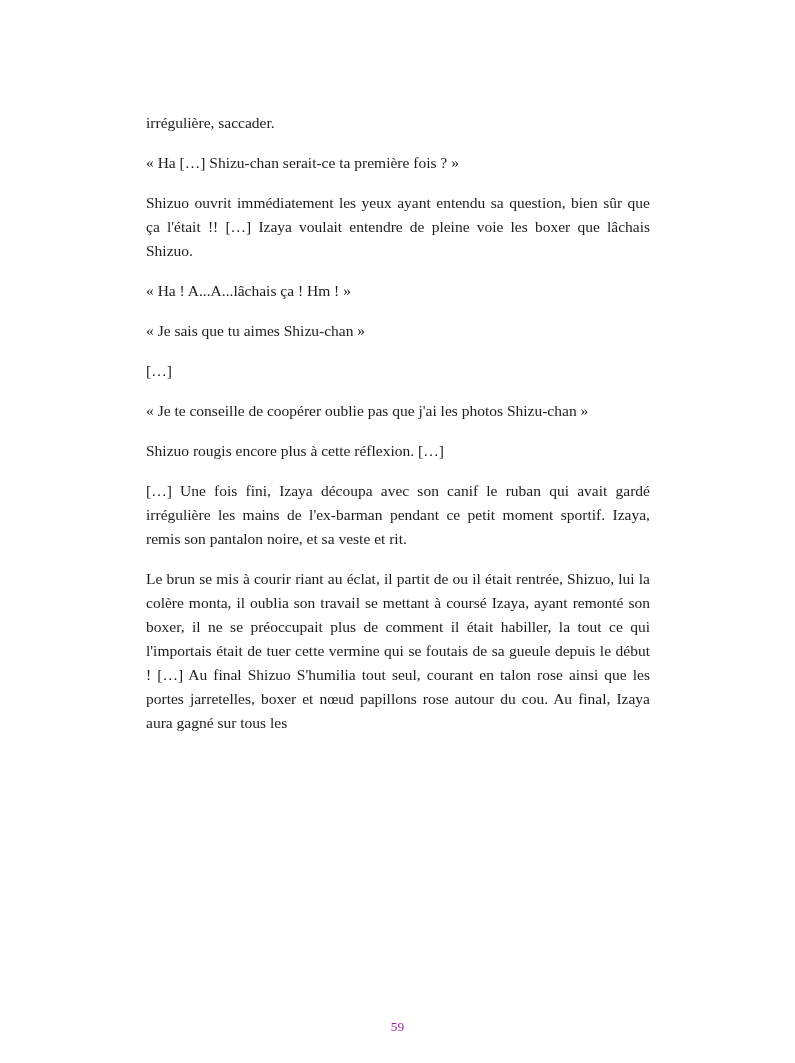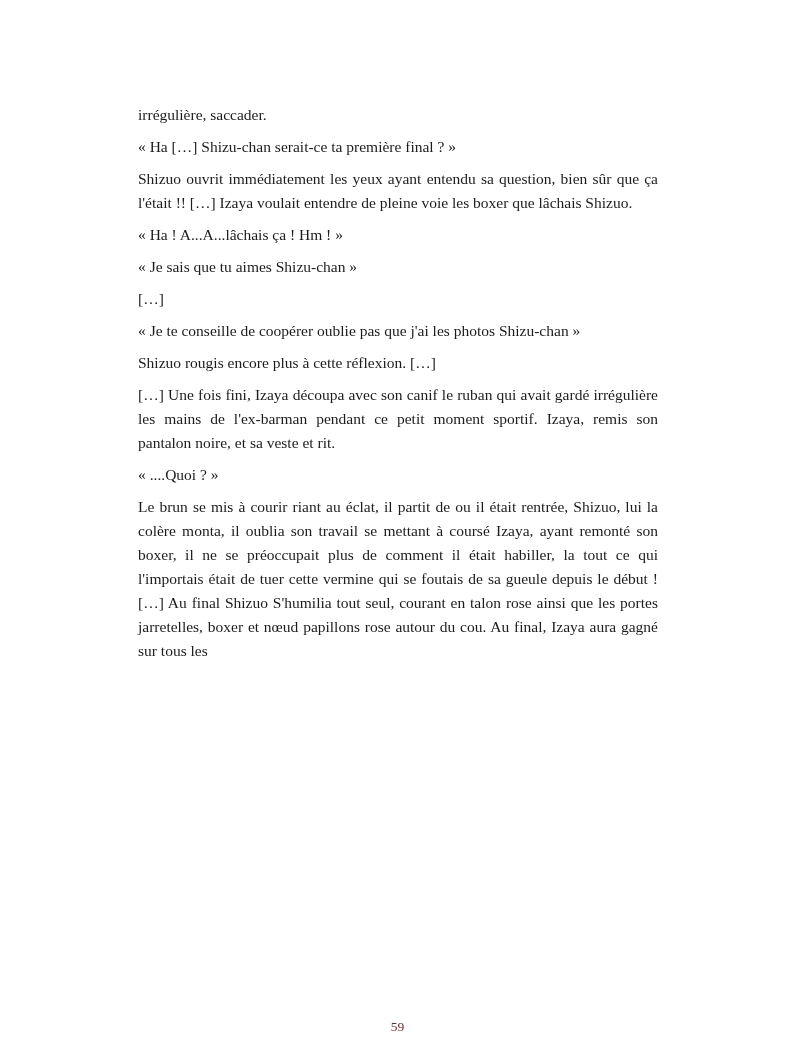--- a/index.html
+++ b/index.html
@@ -21,44 +21,43 @@
     top: 95px;
     left: 130px;
     width: 536px;
     color: #1c1c1c;
     font-size: 15.5px;
     line-height: 24px;
     text-align: justify;
     text-justify: inter-word;
   }
   .text-block p {
-    margin: 8px;
+    margin: 16px;
     padding: 0;
   }
   .page-number {
     position: absolute;
     bottom: 28px;
     left: 0;
     width: 100%;
     text-align: center;
     font-size: 13.5px;
-    color: #7f1d1d;
+    color: #a21caf;
   }
 </style>
 </head>
 <body>
 
 <div class="page">
   <div class="text-block">
       <p>irrégulière, saccader.</p>
-      <p>«  Ha […] Shizu-chan serait-ce ta première final ? »</p>
+      <p>«  Ha […] Shizu-chan serait-ce ta première fois ? »</p>
       <p>Shizuo ouvrit immédiatement les yeux ayant entendu sa question, bien sûr que ça l'était !! […] Izaya voulait entendre de pleine voie les boxer que lâchais Shizuo.</p>
       <p>« Ha ! A...A...lâchais ça ! Hm ! »</p>
       <p>« Je sais que tu aimes Shizu-chan »</p>
       <p>[…]</p>
       <p>« Je te conseille de coopérer oublie pas que j'ai les photos Shizu-chan  »</p>
       <p>Shizuo rougis encore plus à cette réflexion. […]</p>
       <p>[…] Une fois fini, Izaya découpa avec son canif le ruban qui avait gardé irrégulière les mains de l'ex-barman pendant ce petit moment sportif. Izaya, remis son pantalon noire, et sa veste et rit.</p>
-      <p>« ....Quoi ? »</p>
       <p>Le brun se mis à courir riant au éclat, il partit de ou il était rentrée, Shizuo, lui la colère monta, il oublia son travail se mettant à coursé Izaya, ayant remonté son boxer, il ne se préoccupait plus de comment il était habiller, la tout ce qui l'importais était de tuer cette vermine qui se foutais de sa gueule depuis le début ! […] Au final Shizuo S'humilia tout seul, courant en talon rose ainsi que les portes jarretelles, boxer et nœud papillons rose autour du cou. Au final, Izaya aura gagné sur tous les</p>
     </div>
   <div class="page-number">59</div>
 </div>
 
 </body></html>

